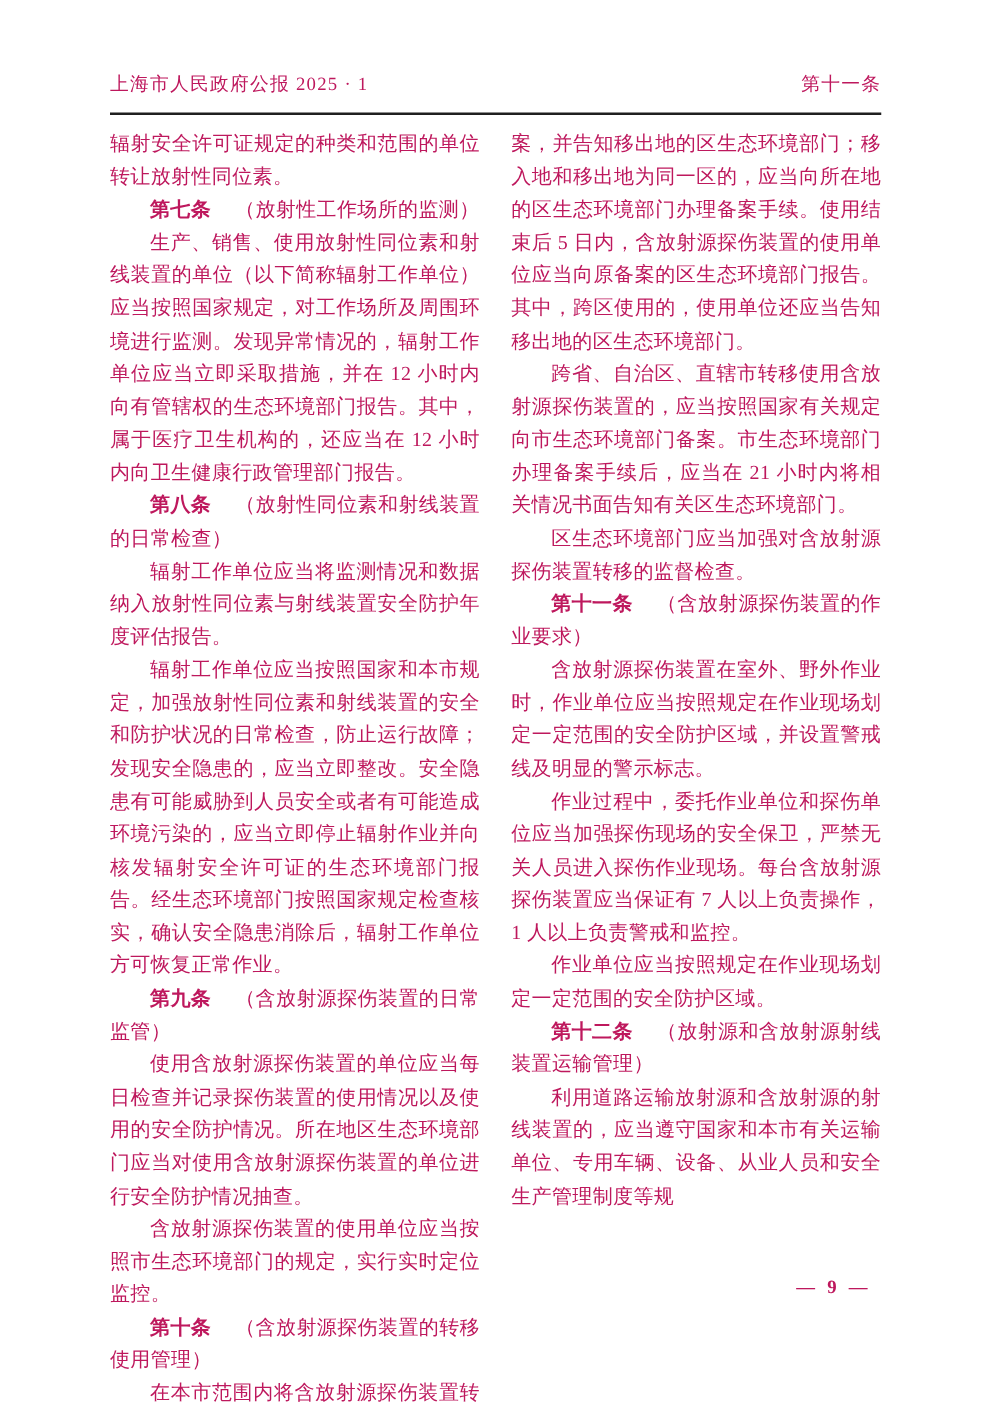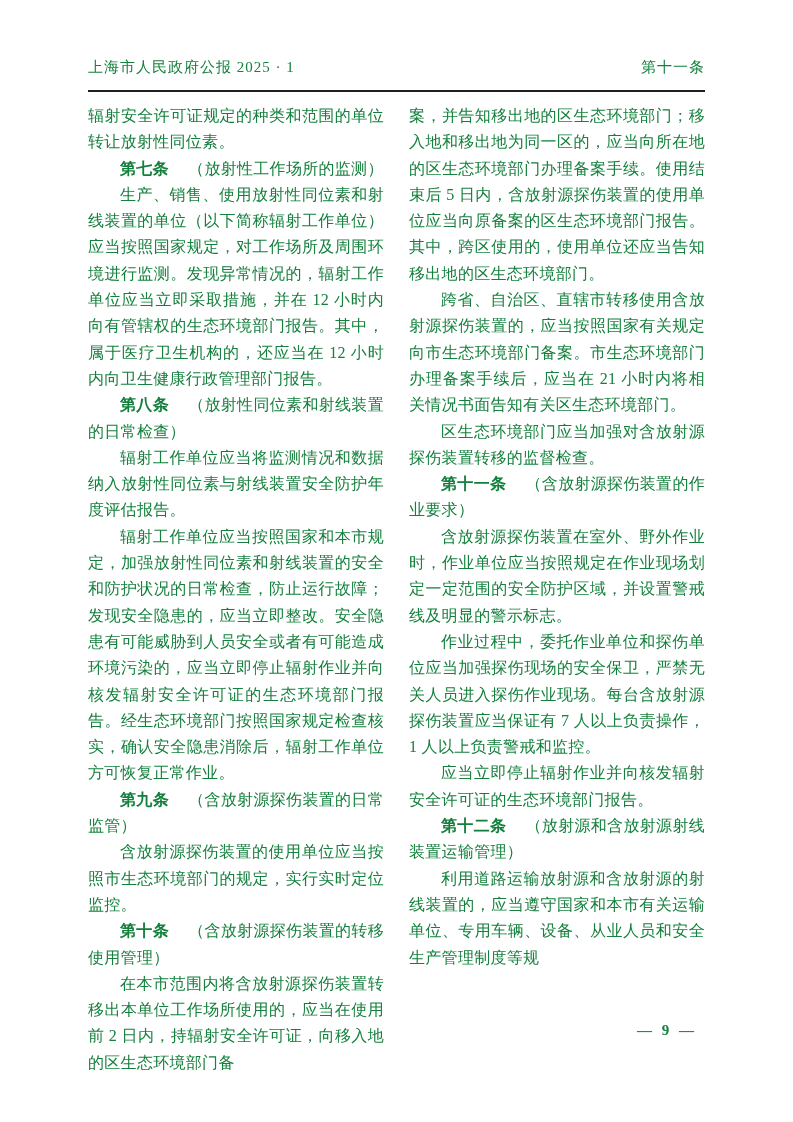--- a/index.html
+++ b/index.html
@@ -5,21 +5,21 @@
   html, body {
     margin: 0;
     padding: 0;
     background: #ffffff;
   }
   .page {
     position: relative;
     width: 793px;
     height: 1122px;
     background: #ffffff;
-    color: #15803d;
+    color: #be185d;
     font-family: "Liberation Serif", serif;
     overflow: hidden;
   }
   .header {
     position: absolute;
     left: 88px;
     right: 88px;
     top: 58px;
     display: flex;
     justify-content: space-between;
@@ -87,32 +87,33 @@
 
   <div class="columns">
     <div class="col">
         <p class="para cont"><span>辐射安全许可证规定的种类和范围的单位转让放射性同位素。</span></p>
         <p class="para"><b class="art-label">第七条</b><span>（放射性工作场所的监测）</span></p>
         <p class="para"><span>生产、销售、使用放射性同位素和射线装置的单位（以下简称辐射工作单位）应当按照国家规定，对工作场所及周围环境进行监测。发现异常情况的，辐射工作单位应当立即采取措施，并在 12 小时内向有管辖权的生态环境部门报告。其中，属于医疗卫生机构的，还应当在 12 小时内向卫生健康行政管理部门报告。</span></p>
         <p class="para"><b class="art-label">第八条</b><span>（放射性同位素和射线装置的日常检查）</span></p>
         <p class="para"><span>辐射工作单位应当将监测情况和数据纳入放射性同位素与射线装置安全防护年度评估报告。</span></p>
         <p class="para"><span>辐射工作单位应当按照国家和本市规定，加强放射性同位素和射线装置的安全和防护状况的日常检查，防止运行故障；发现安全隐患的，应当立即整改。安全隐患有可能威胁到人员安全或者有可能造成环境污染的，应当立即停止辐射作业并向核发辐射安全许可证的生态环境部门报告。经生态环境部门按照国家规定检查核实，确认安全隐患消除后，辐射工作单位方可恢复正常作业。</span></p>
         <p class="para"><b class="art-label">第九条</b><span>（含放射源探伤装置的日常监管）</span></p>
+        <p class="para"><span>使用含放射源探伤装置的单位应当每日检查并记录探伤装置的使用情况以及使用的安全防护情况。所在地区生态环境部门应当对使用含放射源探伤装置的单位进行安全防护情况抽查。</span></p>
         <p class="para"><span>含放射源探伤装置的使用单位应当按照市生态环境部门的规定，实行实时定位监控。</span></p>
         <p class="para"><b class="art-label">第十条</b><span>（含放射源探伤装置的转移使用管理）</span></p>
         <p class="para"><span>在本市范围内将含放射源探伤装置转移出本单位工作场所使用的，应当在使用前 2 日内，持辐射安全许可证，向移入地的区生态环境部门备</span></p>
       </div>
     <div class="col">
         <p class="para cont"><span>案，并告知移出地的区生态环境部门；移入地和移出地为同一区的，应当向所在地的区生态环境部门办理备案手续。使用结束后 5 日内，含放射源探伤装置的使用单位应当向原备案的区生态环境部门报告。其中，跨区使用的，使用单位还应当告知移出地的区生态环境部门。</span></p>
         <p class="para"><span>跨省、自治区、直辖市转移使用含放射源探伤装置的，应当按照国家有关规定向市生态环境部门备案。市生态环境部门办理备案手续后，应当在 21 小时内将相关情况书面告知有关区生态环境部门。</span></p>
         <p class="para"><span>区生态环境部门应当加强对含放射源探伤装置转移的监督检查。</span></p>
         <p class="para"><b class="art-label">第十一条</b><span>（含放射源探伤装置的作业要求）</span></p>
         <p class="para"><span>含放射源探伤装置在室外、野外作业时，作业单位应当按照规定在作业现场划定一定范围的安全防护区域，并设置警戒线及明显的警示标志。</span></p>
         <p class="para"><span>作业过程中，委托作业单位和探伤单位应当加强探伤现场的安全保卫，严禁无关人员进入探伤作业现场。每台含放射源探伤装置应当保证有 7 人以上负责操作，1 人以上负责警戒和监控。</span></p>
-        <p class="para"><span>应当立即停止辐射作业并向核发辐射安全许可证的生态环境部门报告。</span></p>
+        <p class="para"><span>作业单位应当按照规定在作业现场划定一定范围的安全防护区域。</span></p>
         <p class="para"><b class="art-label">第十二条</b><span>（放射源和含放射源射线装置运输管理）</span></p>
         <p class="para"><span>利用道路运输放射源和含放射源的射线装置的，应当遵守国家和本市有关运输单位、专用车辆、设备、从业人员和安全生产管理制度等规</span></p>
       </div>
   </div>
 
   <div class="page-number">— 9 —</div>
 
 </div>
 
 </body></html>

